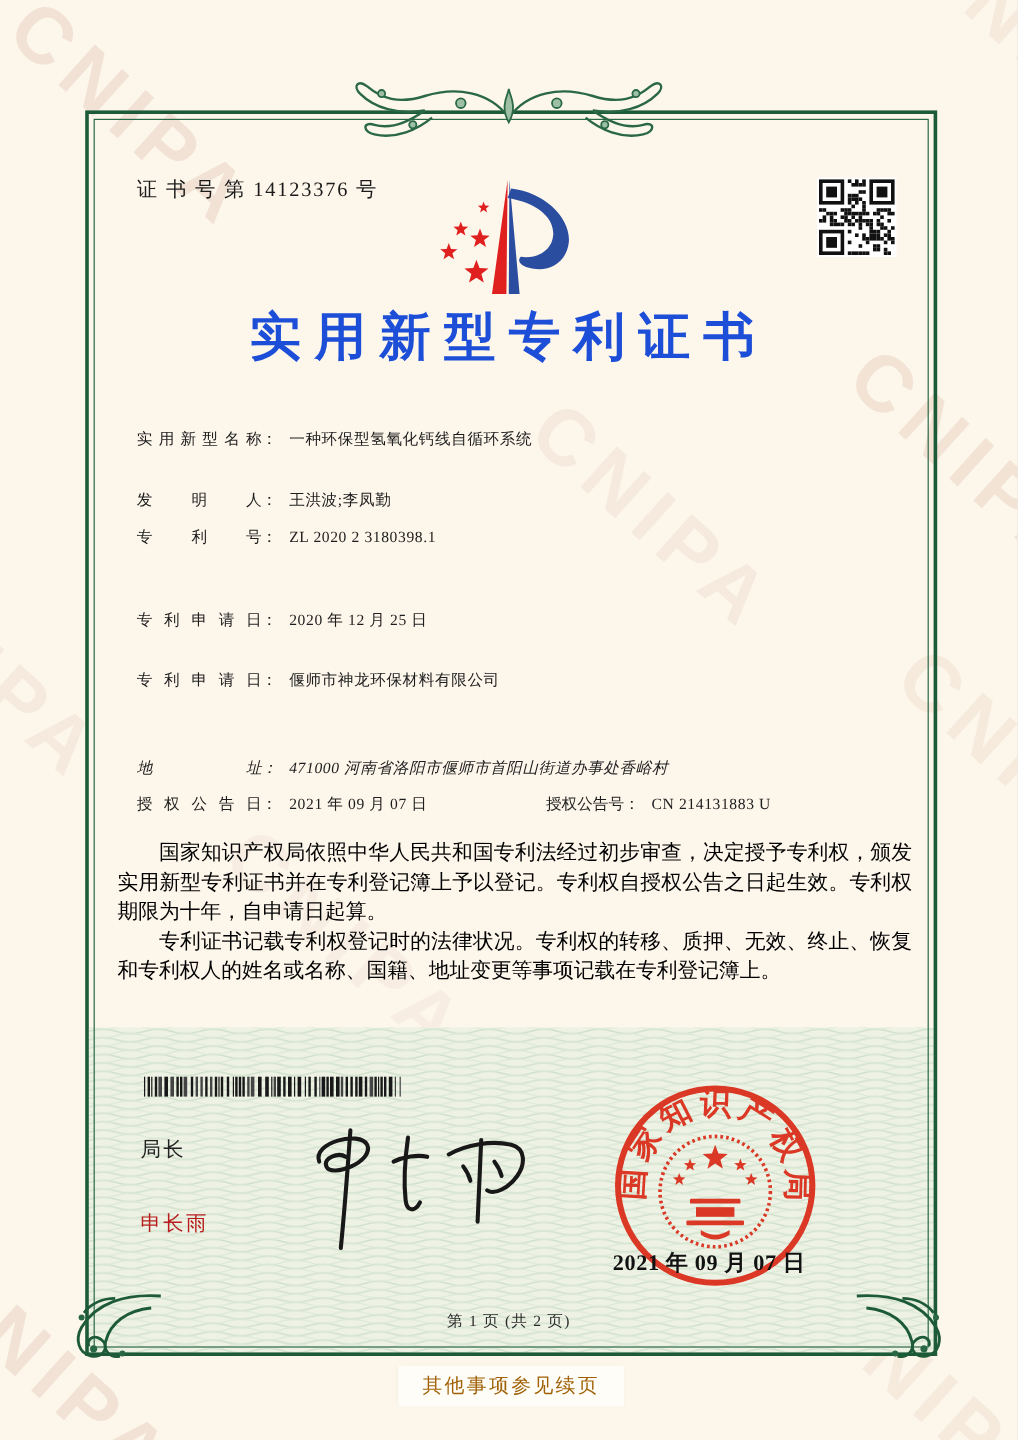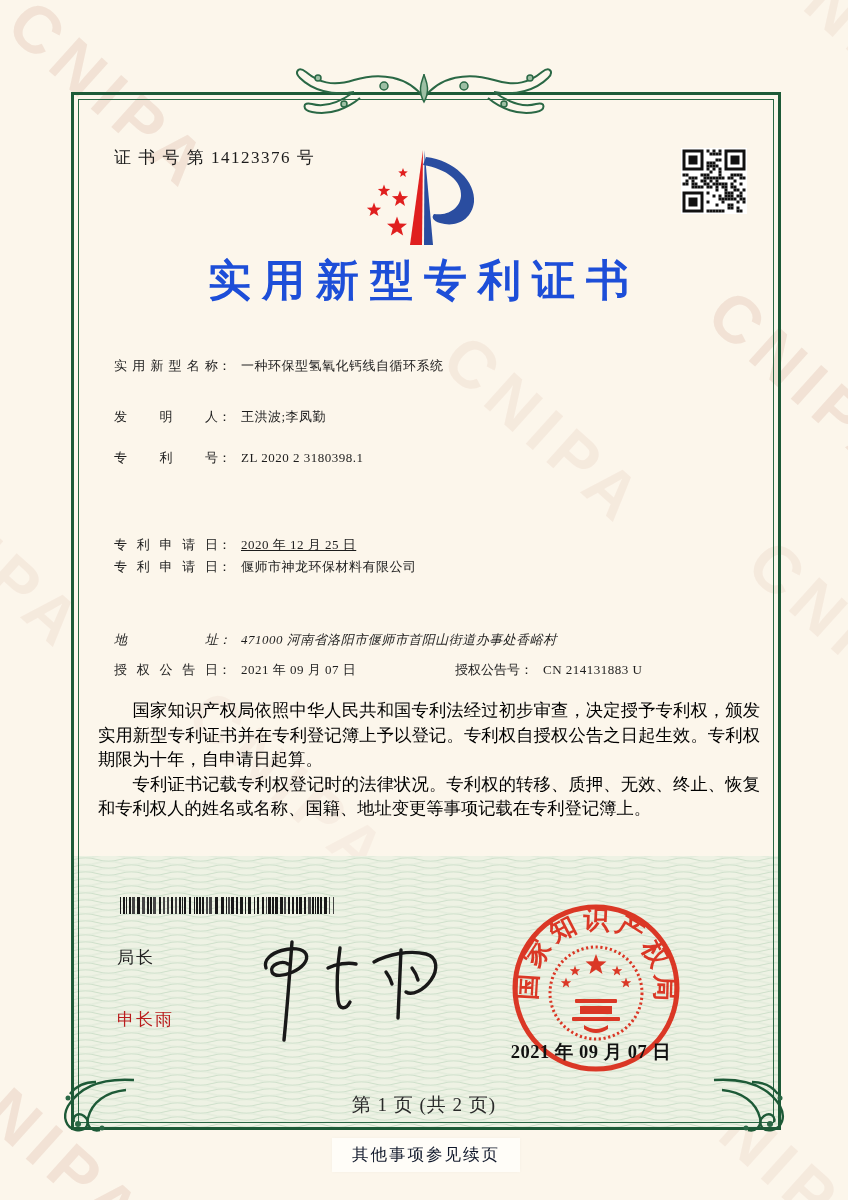--- a/index.html
+++ b/index.html
@@ -51,24 +51,24 @@
   #barcode{position:absolute;left:120px;top:897px;z-index:3;}
   #sig-title{position:absolute;left:117px;top:946px;font-size:17px;z-index:3;
       font-family:"Liberation Sans",sans-serif;color:#222;letter-spacing:2px;}
   #sig-name{position:absolute;left:117px;top:1008px;font-size:17px;z-index:3;
       font-family:"Liberation Sans",sans-serif;color:#b91c1c;letter-spacing:2px;}
   #signature{position:absolute;left:248px;top:938px;z-index:3;}
   #seal{position:absolute;left:511px;top:903px;z-index:4;}
   #seal-date{position:absolute;left:502px;top:1039px;width:178px;text-align:center;
       font-size:18.5px;font-weight:bold;color:#111;z-index:5;letter-spacing:.5px;}
   #page-no{position:absolute;left:0;top:1092px;width:848px;text-align:center;
-      font-size:19px;color:#2a2a2a;z-index:3;letter-spacing:1px;}
+      font-size:13px;color:#2a2a2a;z-index:3;letter-spacing:1px;}
   #cont-note{position:absolute;left:332px;top:1138px;width:188px;height:34px;
       background:#fffdf8;z-index:3;text-align:center;line-height:34px;font-size:16.5px;
-      color:#0f172a;letter-spacing:2px;box-shadow:0 0 4px rgba(0,0,0,.03);}
+      color:#a16207;letter-spacing:2px;box-shadow:0 0 4px rgba(0,0,0,.03);}
 </style>
 </head>
 <body>
 
 <div id="page">
 
   <div class="wm m" style="left:-60px;top:50px;">CNIPA</div>
   <div class="wm f" style="left:375px;top:385px;">CNIPA</div>
   <div class="wm m" style="left:640px;top:340px;">CNIPA</div>
   <div class="wm f" style="left:-185px;top:510px;">CNIPA</div>
@@ -289,24 +289,24 @@
     </svg>
 
   <div id="title">实用新型专利证书</div>
 
   <div class="frow" style="top:357px;">
     <span class="flabel">实用新型名称</span><span class="fcolon">：</span><span class="fvalue">一种环保型氢氧化钙线自循环系统</span>
   </div>
   <div class="frow" style="top:408px;">
     <span class="flabel">发明人</span><span class="fcolon">：</span><span class="fvalue">王洪波;李凤勤</span>
   </div>
-  <div class="frow" style="top:449px;">
+  <div class="frow" style="top:439px;">
     <span class="flabel">专利号</span><span class="fcolon">：</span><span class="fvalue">ZL 2020 2 3180398.1</span>
   </div>
-  <div class="frow" style="top:536px;text-decoration:underline;">
+  <div class="frow" style="top:508px;">
     <span class="flabel">专利申请日</span><span class="fcolon">：</span><span class="fvalue">2020 年 12 月 25 日</span>
   </div>
   <div class="frow" style="top:558px;">
     <span class="flabel">专利申请日</span><span class="fcolon">：</span><span class="fvalue">偃师市神龙环保材料有限公司</span>
   </div>
   <div class="frow" style="top:631px;font-style:italic;">
     <span class="flabel">地址</span><span class="fcolon">：</span><span class="fvalue">471000 河南省洛阳市偃师市首阳山街道办事处香峪村</span>
   </div>
   <div class="frow" style="top:661px;width:660px;">
     <span class="flabel">授权公告日</span><span class="fcolon">：</span><span class="fvalue">2021 年 09 月 07 日</span>

